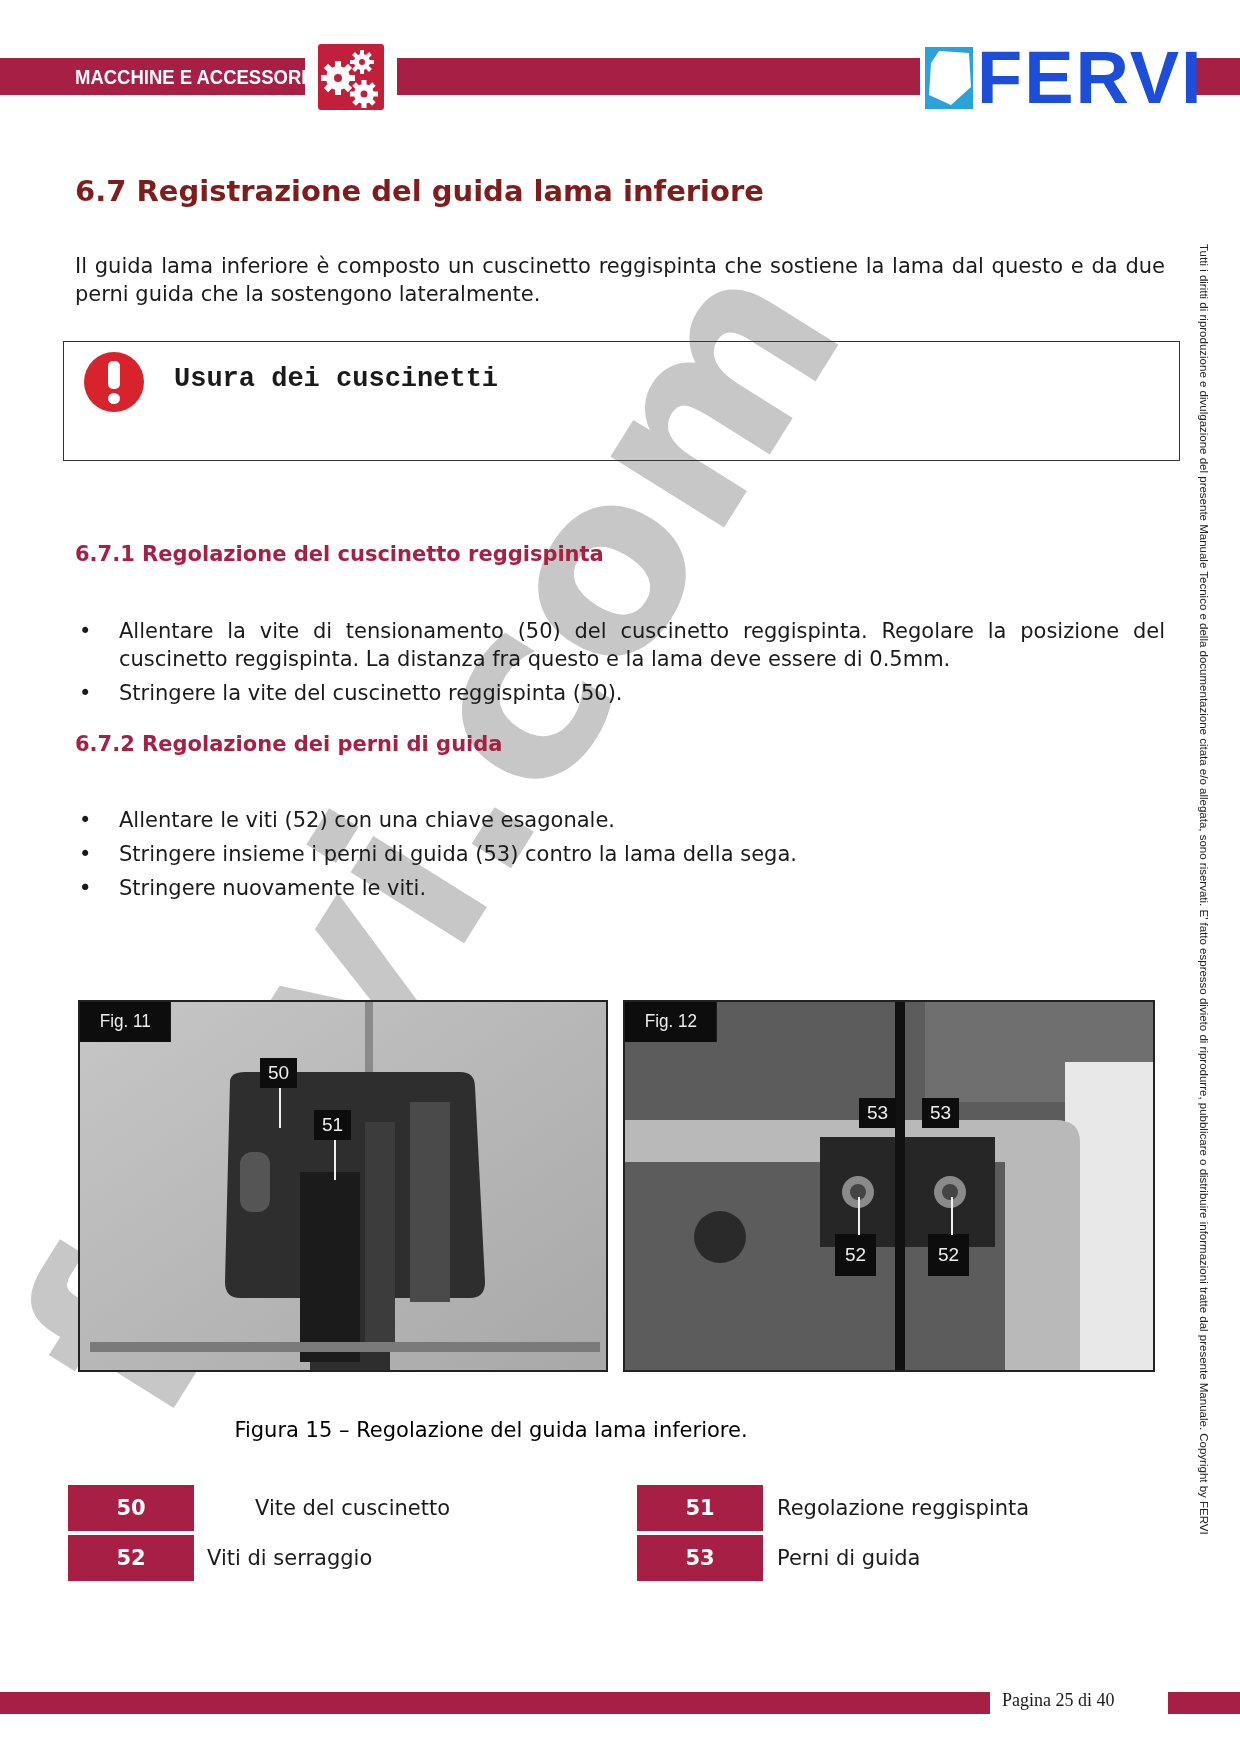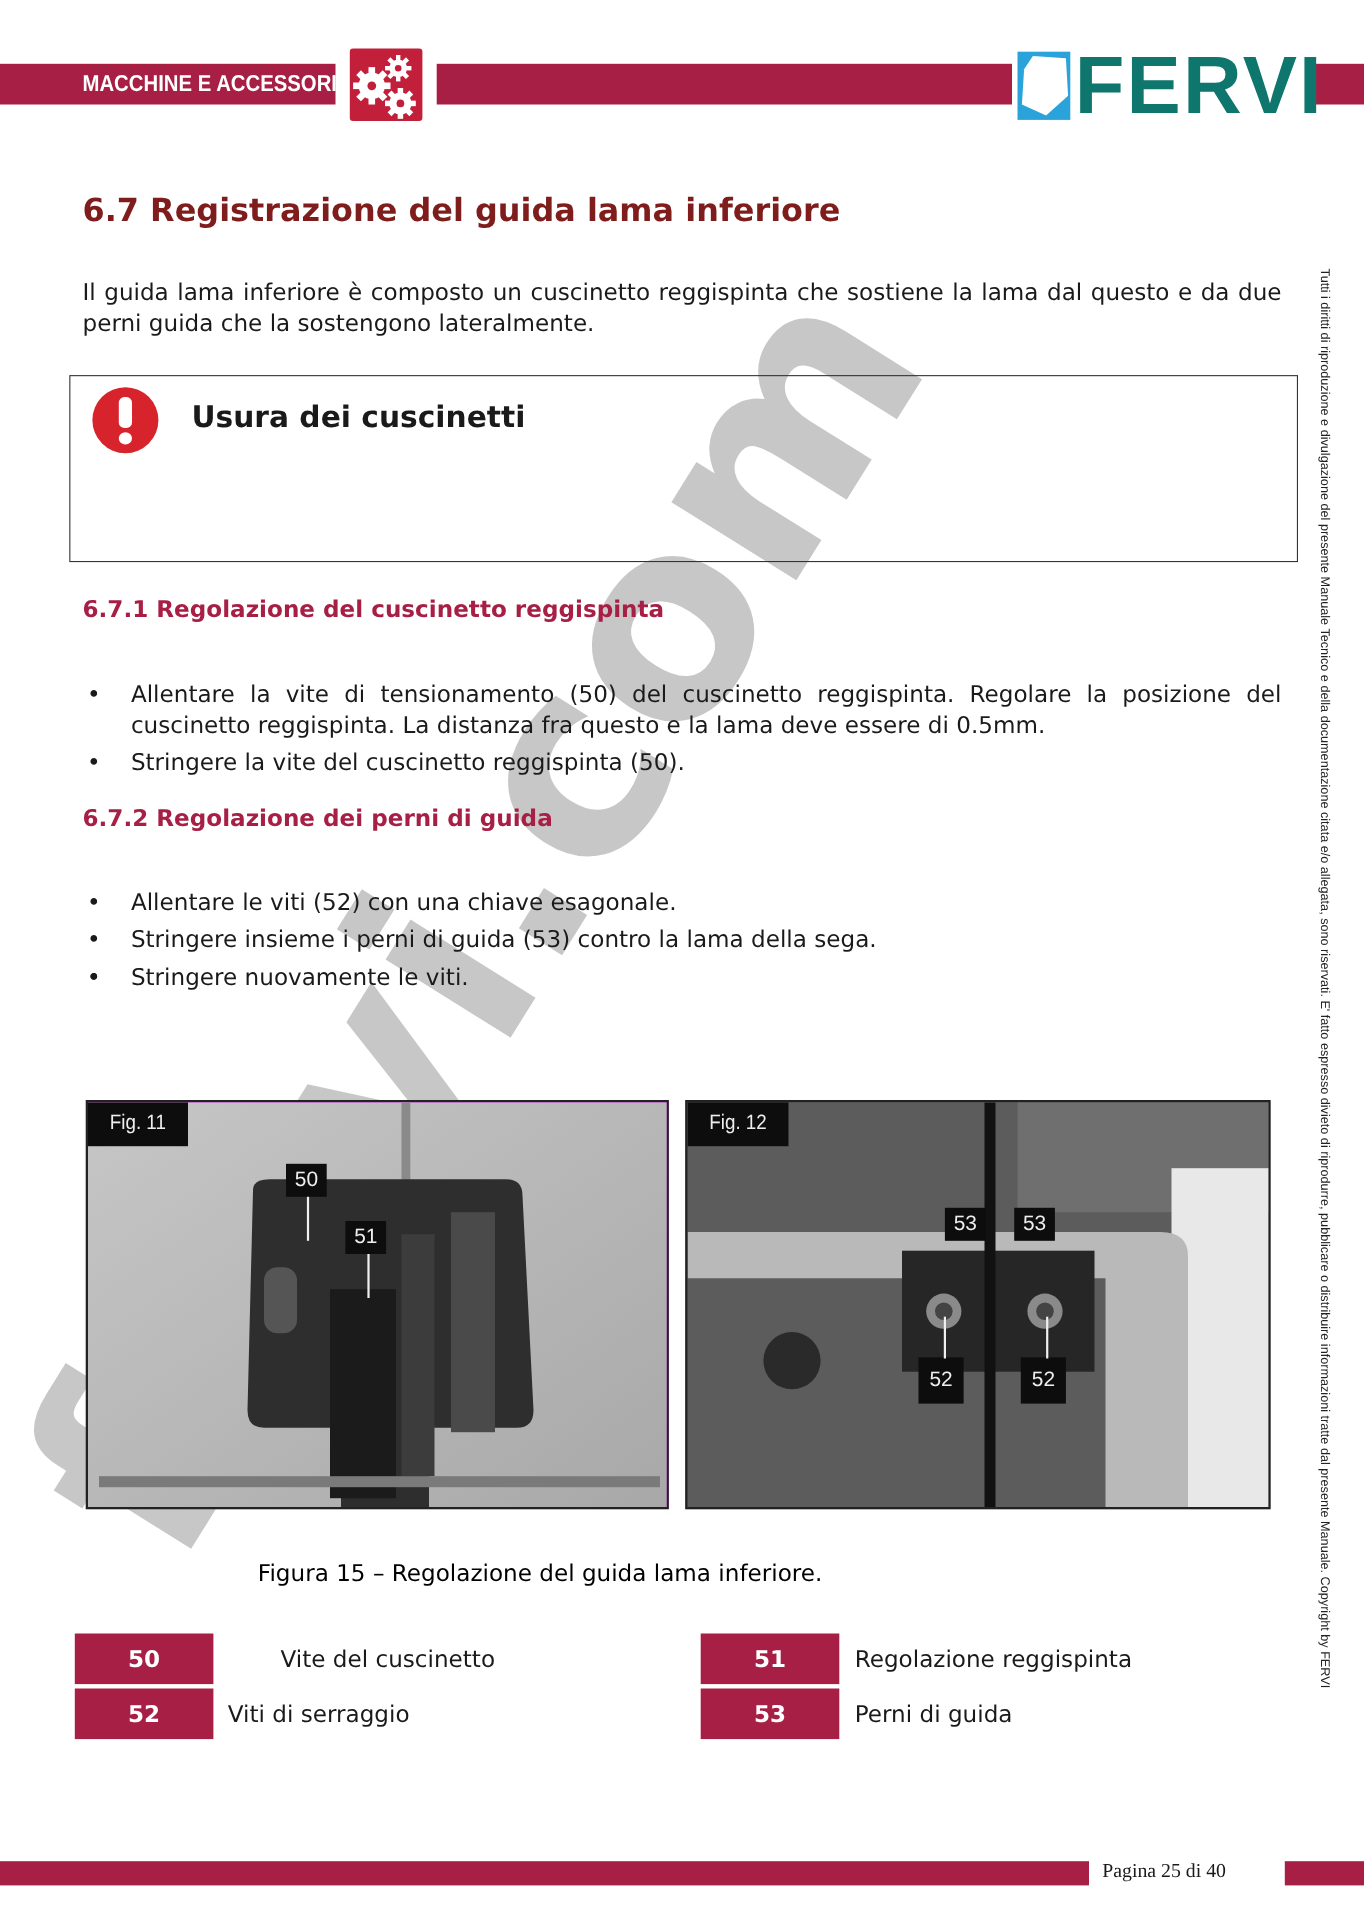--- a/index.html
+++ b/index.html
@@ -11,29 +11,29 @@
   .hdr-left { left:0; width:305px; }
   .hdr-mid { left:397px; width:523px; }
   .hdr-right { left:1190px; width:50px; }
   .hdr-title { position:absolute; left:75px; top:58px; height:37px; line-height:37px;
                color:#fff; font-family:"Liberation Sans", sans-serif; font-weight:bold;
                font-size:21px; letter-spacing:0px; transform:scaleX(0.88); transform-origin:left center; }
   .gear-box { position:absolute; left:318px; top:44px; width:66px; height:66px; background:#c2203a; border-radius:3px; overflow:hidden; }
   .logo { position:absolute; left:925px; top:47px; width:265px; height:62px; }
   .logo-hex-box { position:absolute; left:0; top:0; width:48px; height:62px; background:#2aa3db; }
   .logo-text { position:absolute; left:52px; top:-6px; font-family:"Liberation Sans", sans-serif; font-weight:bold;
-               font-size:74px; line-height:74px; color:#0f766e; letter-spacing:2px;
+               font-size:74px; line-height:74px; color:#1d4ed8; letter-spacing:2px;
                transform:scaleX(1.0); transform-origin:left top; }
 
   
   .h1 { position:absolute; left:75px; top:174px; font-size:29px; font-weight:bold; color:#7f1d1d; font-family:"DejaVu Sans", sans-serif; }
   .p { position:absolute; left:75px; width:1090px; font-size:21px; line-height:28px; color:#1a1a1a; text-align:justify; }
   .p.intro { top:252px; }
 
-  .warn-box { position:absolute; left:63px; top:341px; width:1117px; height:170px; border:1.5px solid #333; box-sizing:border-box; }
+  .warn-box { position:absolute; left:63px; top:341px; width:1117px; height:120px; border:1.5px solid #333; box-sizing:border-box;font-family:Liberation Mono, monospace; }
   .warn-icon { position:absolute; left:20px; top:10px; width:60px; height:60px; border-radius:50%; background:#d7232c; }
   .warn-icon .bar { position:absolute; left:24px; top:9px; width:12px; height:28px; background:#fff; border-radius:5px; }
   .warn-icon .dot { position:absolute; left:24px; top:41px; width:12px; height:11px; background:#fff; border-radius:50%; }
   .warn-title { position:absolute; left:110px; top:22px; font-size:27px; font-weight:bold; color:#1a1a1a; }
   .warn-text { position:absolute; left:11px; top:84px; width:1092px; font-size:21px; line-height:27px; text-align:justify; text-align-last:left; }
   .warn-text .l1 { display:block; text-align:justify; text-align-last:justify; }
 
   .h2 { position:absolute; left:75px; font-size:21px; font-weight:bold; color:#a81f45; }
   .h2.s1 { top:542px; }
   .h2.s2 { top:732px; }

